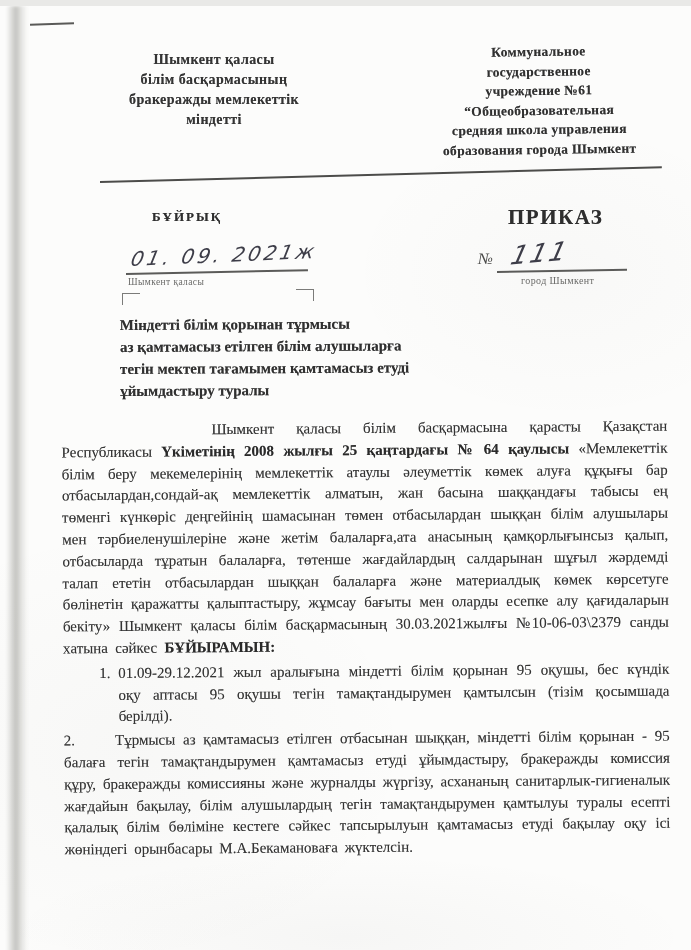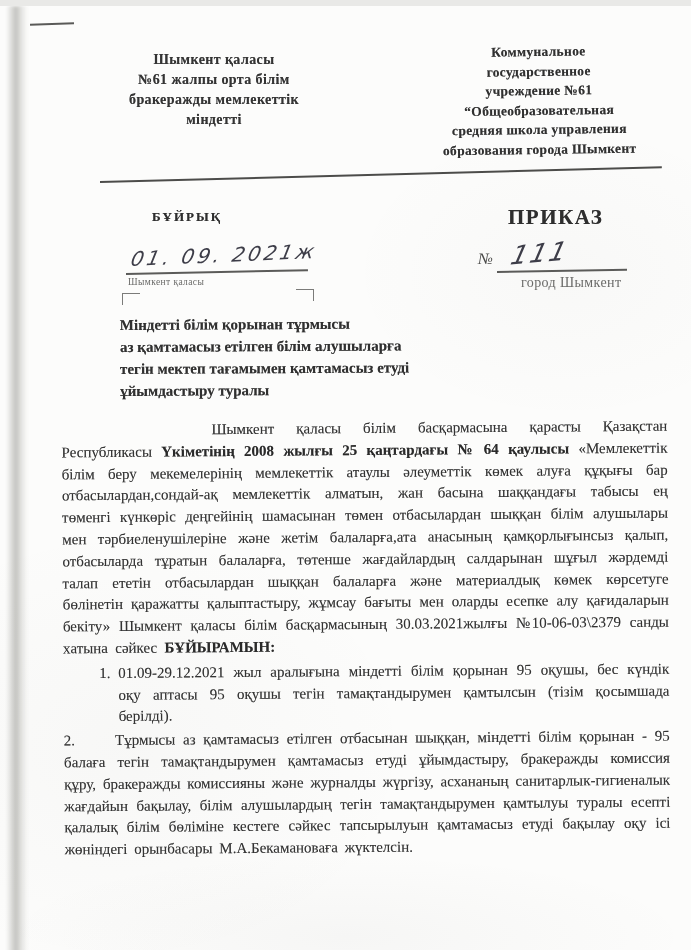--- a/index.html
+++ b/index.html
@@ -76,21 +76,21 @@
     position:absolute;left:512px;top:232px;
     font-size:26px;letter-spacing:2px;
     transform:skewX(-18deg) rotate(-5deg);
   }
   .number-underline{
     position:absolute;left:497px;top:265px;width:130px;height:1.5px;
     background:#5b5b59;transform-origin:left center;transform:rotate(-1deg);
   }
   .number-caption{
     position:absolute;left:521px;top:269px;
-    font-size:14px;color:#6a6a68;letter-spacing:0.4px;
+    font-size:10px;color:#6a6a68;letter-spacing:0.4px;
   }
   .bracket-left{
     position:absolute;left:122px;top:287px;width:17px;height:11px;
     border-left:1.5px solid #7b7b79;border-top:1.5px solid #7b7b79;
   }
   .bracket-right{
     position:absolute;left:296px;top:283px;width:17px;height:11px;
     border-right:1.5px solid #7b7b79;border-top:1.5px solid #7b7b79;
   }
   .subject{
@@ -125,21 +125,21 @@
 </head>
 <body>
 
 <div class="page">
 
   <div class="edge-shadow"></div>
   <div class="top-dash"></div>
 
   <div class="header-left">
     <div>Шымкент қаласы</div>
-    <div>№61 жалпы орта білім</div>
+    <div>білім басқармасының</div>
     <div>бракеражды мемлекеттік</div>
     <div>міндетті</div>
   </div>
 
   <div class="header-right">
     <div>Коммунальное</div>
     <div>государственное</div>
     <div>учреждение №61</div>
     <div>“Общеобразовательная</div>
     <div>средняя школа управления</div>

